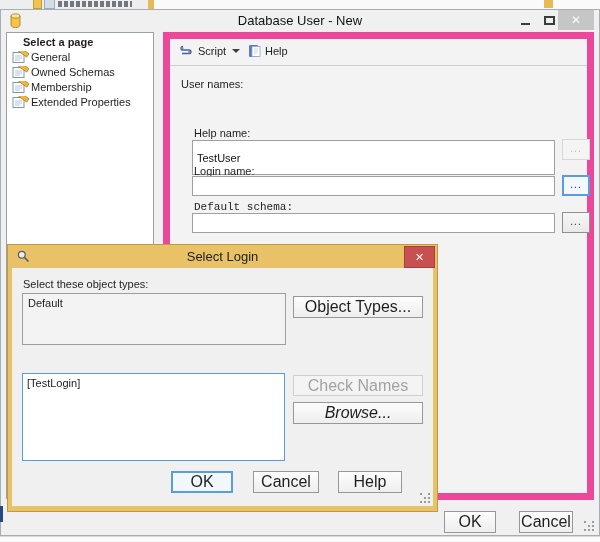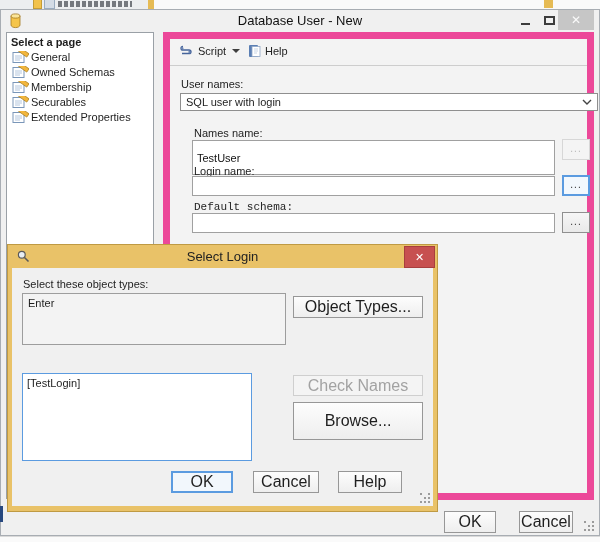--- a/index.html
+++ b/index.html
@@ -26,21 +26,21 @@
   .title-text { position:absolute; left:70px; right:70px; top:3px; text-align:center; font-size:13px; color:#111; }
   .winctl { position:absolute; top:0; height:20px; display:flex; align-items:center; justify-content:center; cursor:default; }
   .min-btn { left:512px; width:24px; }
   .min-glyph { width:9px; height:2px; background:#3c3c3c; margin-top:8px; }
   .max-btn { left:538px; width:20px; }
   .max-glyph { width:11px; height:9px; border:2px solid #3c3c3c; background:transparent; }
   .close-btn { left:557px; width:36px; background:#c6c6c6; color:#fafafa; font-size:12px; }
 
   
   .sidebar { left:5px; top:22px; width:148px; height:467px; background:#ffffff; border:1px solid #9aa0a6; }
-  .sidebar-header { padding:3px 4px 2px 4px; font-weight:bold; }
+  .sidebar-header { padding:3px 4px 2px 16px; font-weight:bold; }
   .side-item { position:relative; height:14px; line-height:13px; padding-left:24px; margin-top:1px; white-space:nowrap; }
   .side-item svg { position:absolute; left:5px; top:0; }
 
   
   .content { left:162px; top:22px; width:431px; height:468px; background:#f3f3f3; border:7px solid #ec4899; }
   .toolbar { position:absolute; left:0; top:0; width:100%; height:27px; border-bottom:1px solid #cdcdcd; }
   .tool-group { position:absolute; top:5px; display:flex; align-items:center; gap:4px; cursor:default; }
   .script-group { left:8px; }
   .help-group { left:78px; }
   .dd-arrow { width:0; height:0; border-left:4px solid transparent; border-right:4px solid transparent; border-top:4px solid #3f3f3f; margin-left:2px; }
@@ -63,21 +63,21 @@
 
   
   .sl-dialog { left:7px; top:244px; width:431px; height:268px; background:#e9c268; border:1px solid #bf9a43; z-index:50; }
   .sl-titlebar { position:absolute; left:0; top:0; width:100%; height:33px; }
   .sl-title-text { position:absolute; left:60px; right:60px; top:4px; text-align:center; font-size:13px; color:#222; }
   .sl-magnifier { position:absolute; left:9px; top:5px; }
   .sl-close { position:absolute; right:2px; top:1px; width:31px; height:22px; background:#c75050; border:1px solid #a83e3e; color:#fff; font-size:11px; display:flex; align-items:center; justify-content:center; cursor:default; }
   .sl-body { position:absolute; left:4px; top:23px; right:4px; bottom:5px; background:#f0f0f0; }
 
   .types-box { position:absolute; left:10px; top:25px; width:264px; height:52px; background:#f3f3f3; border:1px solid #9d9d9d; padding:3px 5px; }
-  .names-box { position:absolute; left:10px; top:105px; width:230px; height:88px; background:#ffffff; border:1px solid #5b9be0; padding:3px 4px; }
+  .names-box { position:absolute; left:10px; top:105px; width:263px; height:88px; background:#ffffff; border:1px solid #5b9be0; padding:3px 4px; }
   .link { color:#3b5fc4; text-decoration:underline; cursor:pointer; }
 
   
   .grip { position:absolute; width:12px; height:12px; }
   .grip::before { content:""; position:absolute; left:0; top:0; width:2px; height:2px; background:#9b9b9b;
     box-shadow: 8px 0 #9b9b9b, 4px 4px #9b9b9b, 8px 4px #9b9b9b, 0 8px #9b9b9b, 4px 8px #9b9b9b, 8px 8px #9b9b9b; }
 
   .bottom-strip { left:0; top:536px; width:600px; height:6px; background:#fafafa; border-top:1px solid #d9d9d9; }
 </style>
 </head>
@@ -139,28 +139,20 @@
             <rect x="7" y="-1" width="10" height="4" transform="rotate(35 11 1)" fill="#f2b63c" stroke="#a87d1e" stroke-width="0.7"></rect>
           </svg>
         <span>Membership</span>
       </div>
       <div class="side-item">
         <svg width="17" height="13" viewBox="0 0 17 13">
             <rect x="1" y="1.5" width="11" height="10" fill="#fff" stroke="#7a96b8"></rect>
             <path d="M3 5h7M3 7h7M3 9h5" stroke="#b3c6dd" stroke-width="1"></path>
             <rect x="7" y="-1" width="10" height="4" transform="rotate(35 11 1)" fill="#f2b63c" stroke="#a87d1e" stroke-width="0.7"></rect>
           </svg>
-        <span>Securables</span>
-      </div>
-      <div class="side-item">
-        <svg width="17" height="13" viewBox="0 0 17 13">
-            <rect x="1" y="1.5" width="11" height="10" fill="#fff" stroke="#7a96b8"></rect>
-            <path d="M3 5h7M3 7h7M3 9h5" stroke="#b3c6dd" stroke-width="1"></path>
-            <rect x="7" y="-1" width="10" height="4" transform="rotate(35 11 1)" fill="#f2b63c" stroke="#a87d1e" stroke-width="0.7"></rect>
-          </svg>
         <span>Extended Properties</span>
       </div>
     </div>
 
     <div class="abs content">
 
       <div class="toolbar">
         <div class="tool-group script-group">
           <svg width="16" height="14" viewBox="0 0 16 14">
             <path d="M5 2.5 c-2.5 0 -2.5 3.5 0 3.5 h6 c2.5 0 2.5 3.5 0 3.5 h-7" fill="none" stroke="#46649b" stroke-width="1.6"></path>
@@ -174,28 +166,22 @@
           <svg width="13" height="14" viewBox="0 0 13 14">
             <rect x="1" y="1" width="9" height="12" fill="#5b7fb4" rx="1"></rect>
             <rect x="4" y="2.5" width="8" height="10" fill="#fff" stroke="#8fa6c6" stroke-width="0.8"></rect>
             <path d="M6 5h4M6 7h4M6 9h3" stroke="#c3d0e2" stroke-width="0.9"></path>
           </svg>
           <span>Help</span>
         </div>
       </div>
 
       <div class="lbl" style="left:11px;top:39px;">User names:</div>
-      <div class="abs dropdown">
-        <span>SQL user with login</span>
-        <svg width="10" height="7" viewBox="0 0 10 7">
-            <polyline points="1,1 5,5 9,1" fill="none" stroke="#444" stroke-width="1.4"></polyline>
-          </svg>
-      </div>
-
-      <div class="lbl" style="left:24px;top:88px;">Names name:</div>
+
+      <div class="lbl" style="left:24px;top:88px;">Help name:</div>
       <input class="field" style="left: 22px; top: 101px; width: 363px; height: 35px;" value="TestUser">
       <div class="ell-btn ell-dis" style="left:392px;top:100px;">...</div>
 
       <div class="lbl" style="left:24px;top:126px;">Login name:</div>
       <input class="field" style="left: 22px; top: 137px; width: 363px; height: 20px;" value="">
       <div class="ell-btn ell-focus" style="left:392px;top:136px;">...</div>
 
       <div class="lbl" style="left:24px;top:162px;font-family:Liberation Mono, monospace;">Default schema:</div>
       <input class="field" style="left: 22px; top: 174px; width: 363px; height: 20px;" value="">
       <div class="ell-btn ell-normal" style="left:392px;top:173px;">...</div>
@@ -214,29 +200,29 @@
       </svg>
       <div class="sl-title-text">Select Login</div>
       <div class="sl-close">
           <span>✕</span>
         </div>
     </div>
 
     <div class="sl-body">
       <div class="lbl" style="left:11px;top:10px;">Select these object types:</div>
       <div class="types-box">
-        <span>Enter</span>
+        <span>Default</span>
       </div>
       <div class="btn" style="left:281px;top:28px;width:130px;height:22px;">Object Types...</div>
 
       <div class="names-box">
         <span>[TestLogin]</span>
       </div>
       <div class="btn btn-disabled" style="left:281px;top:107px;width:130px;height:21px;">Check Names</div>
-      <div class="btn" style="left:281px;top:134px;width:130px;height:38px;">Browse...</div>
+      <div class="btn" style="left:281px;top:134px;width:130px;height:22px;font-style:italic;">Browse...</div>
 
       <div class="btn btn-default" style="left:159px;top:203px;width:62px;height:22px;">OK</div>
       <div class="btn" style="left:241px;top:203px;width:66px;height:22px;">Cancel</div>
       <div class="btn" style="left:326px;top:203px;width:64px;height:22px;">Help</div>
       <div class="grip" style="right:1px;bottom:1px;"></div>
     </div>
   </div>
 
   <div class="abs frag-blue"></div>
   <div class="abs bottom-strip"></div>

